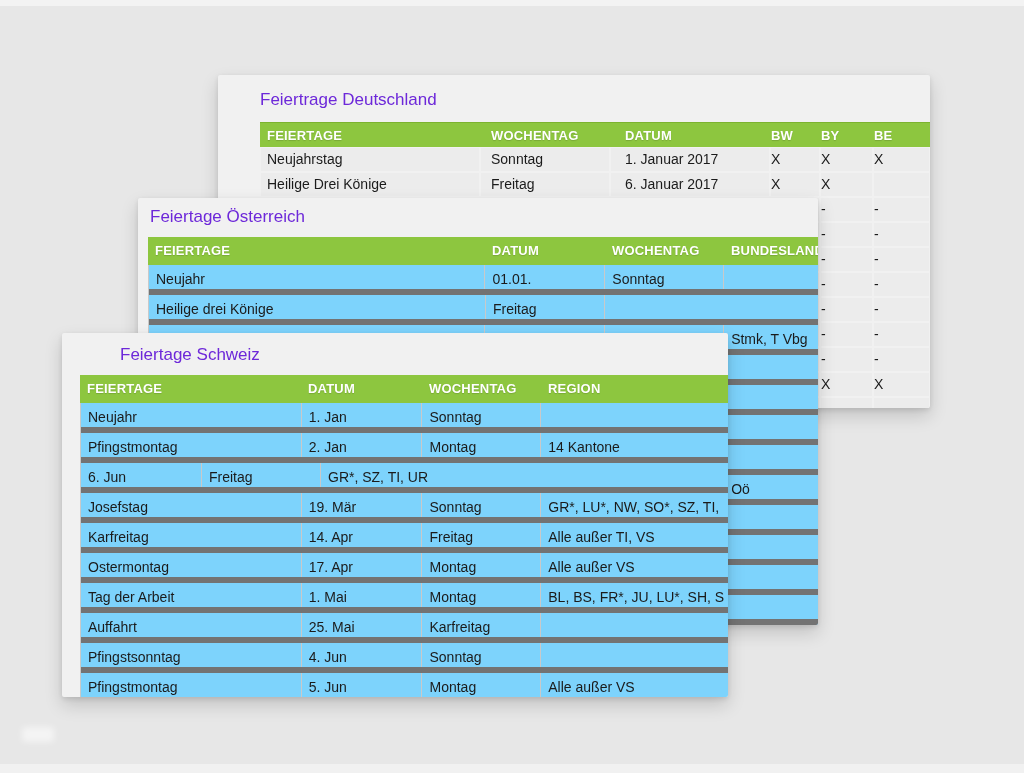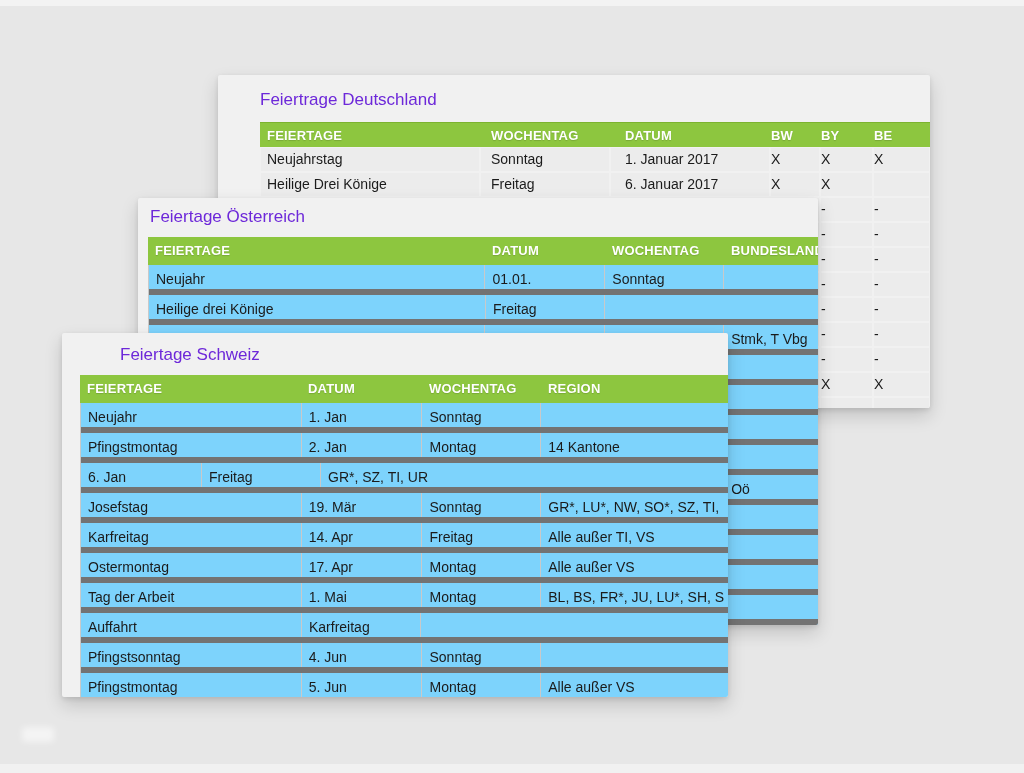--- a/index.html
+++ b/index.html
@@ -297,21 +297,21 @@
           <div class="gc chc3">Sonntag</div>
           <div class="gc chc4"></div>
         </div>
         <div class="g-row">
           <div class="gc chc1">Pfingstmontag</div>
           <div class="gc chc2">2. Jan</div>
           <div class="gc chc3">Montag</div>
           <div class="gc chc4">14 Kantone</div>
         </div>
         <div class="g-row">
-          <div class="gc chc2">6. Jan</div>
+          <div class="gc chc2">6. Jun</div>
           <div class="gc chc3">Freitag</div>
           <div class="gc chc4">GR*, SZ, TI, UR</div>
         </div>
         <div class="g-row">
           <div class="gc chc1">Josefstag</div>
           <div class="gc chc2">19. Mär</div>
           <div class="gc chc3">Sonntag</div>
           <div class="gc chc4">GR*, LU*, NW, SO*, SZ, TI,</div>
         </div>
         <div class="g-row">
@@ -327,20 +327,21 @@
           <div class="gc chc4">Alle außer VS</div>
         </div>
         <div class="g-row">
           <div class="gc chc1">Tag der Arbeit</div>
           <div class="gc chc2">1. Mai</div>
           <div class="gc chc3">Montag</div>
           <div class="gc chc4">BL, BS, FR*, JU, LU*, SH, S</div>
         </div>
         <div class="g-row">
           <div class="gc chc1">Auffahrt</div>
+          <div class="gc chc2">25. Mai</div>
           <div class="gc chc3">Karfreitag</div>
           <div class="gc chc4"></div>
         </div>
         <div class="g-row">
           <div class="gc chc1">Pfingstsonntag</div>
           <div class="gc chc2">4. Jun</div>
           <div class="gc chc3">Sonntag</div>
           <div class="gc chc4"></div>
         </div>
         <div class="g-row">

